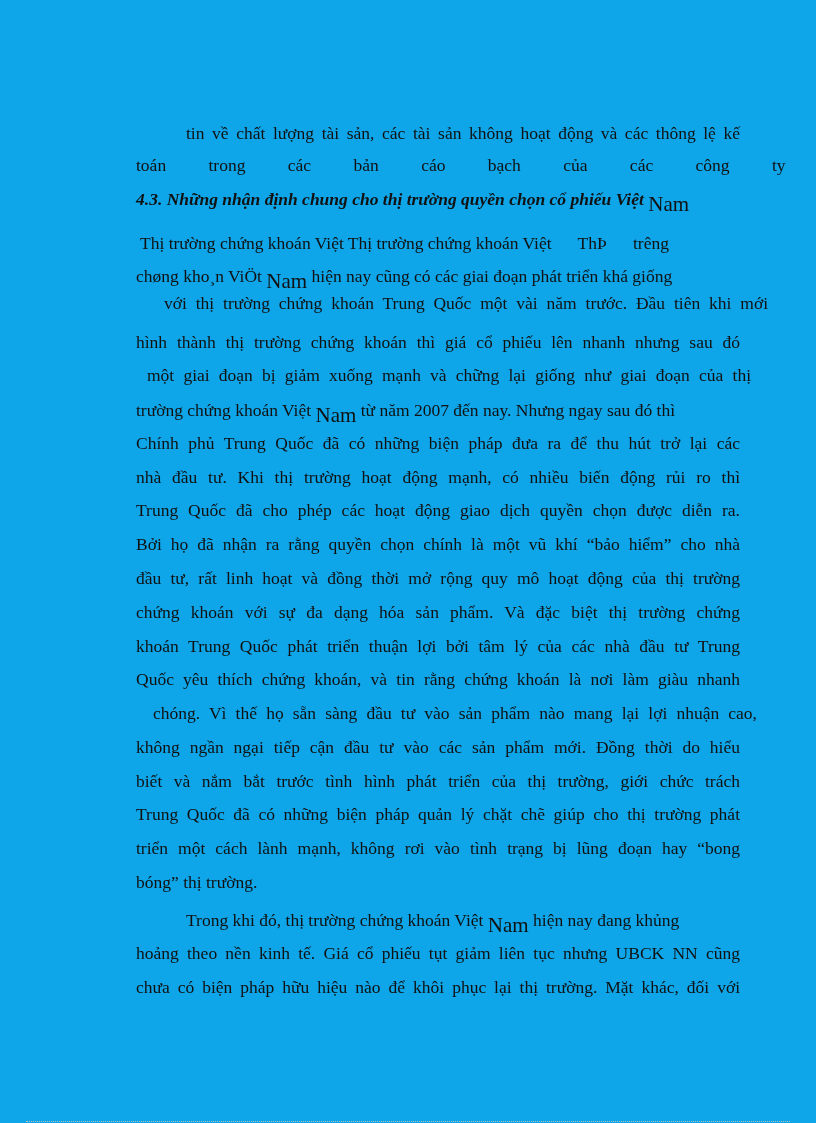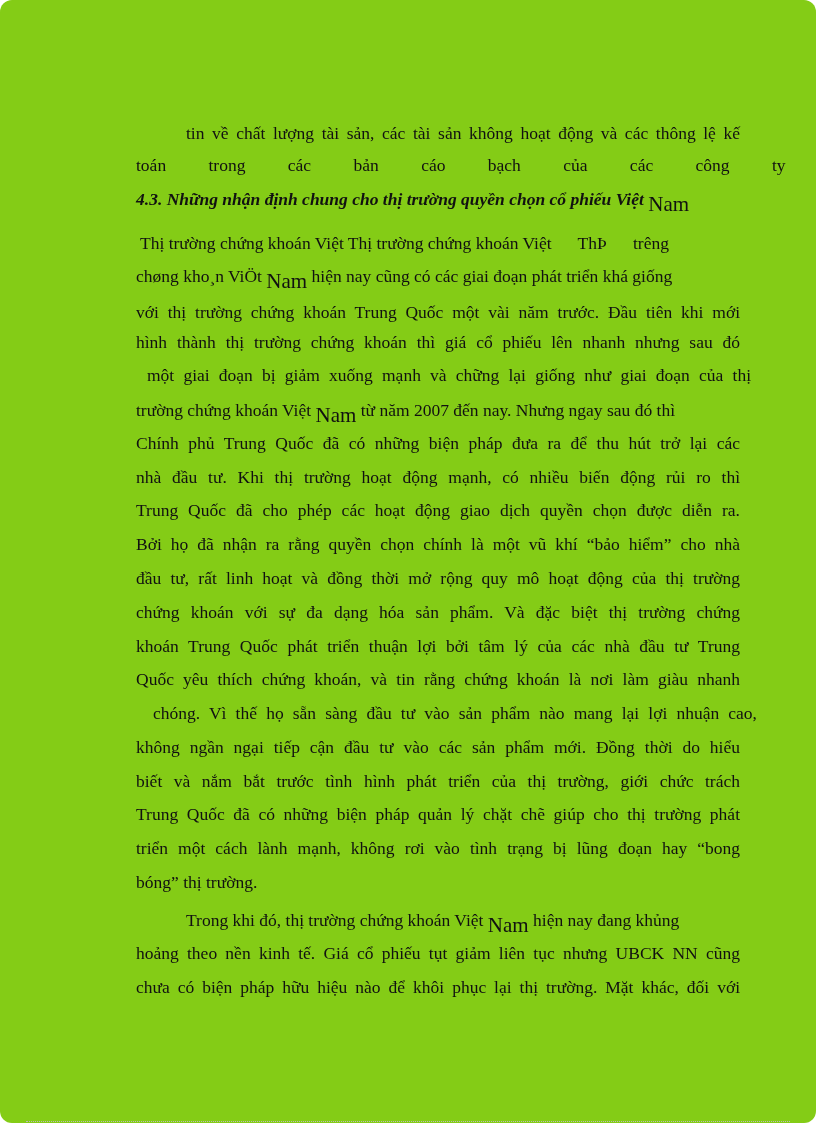--- a/index.html
+++ b/index.html
@@ -1,21 +1,20 @@
 <!DOCTYPE html>
 <html><head>
   <meta charset="utf-8">
   <style>
     html, body { margin: 0; padding: 0; background: #ffffff; }
     body { width: 816px; height: 1123px; position: relative; overflow: hidden; }
     .page {
       position: absolute; left: 0; top: 0; width: 816px; height: 1123px;
-      background: #84cc16; color: #111111;
+      background: #0ea5e9; color: #111111;
       font-family: "Liberation Serif", "DejaVu Serif", serif;
-      border-radius: 12px;
     }
     .line {
       position: absolute; left: 136px; width: 604px;
       font-size: 17.5px; line-height: 22px; white-space: nowrap;
       text-align: justify; text-align-last: justify;
     }
     .line.last { text-align-last: left; }
     .line.indent { left: 186px; width: 554px; }
     .heading {
       position: absolute; left: 136px; width: 610px;
@@ -42,21 +41,21 @@
   </div>
 
   <div class="line" style="top:232px; left:140px; white-space:pre; text-align:left; text-align-last:left;">Thị trường chứng khoán Việt Thị trường chứng khoán Việt      ThÞ      trêng</div>
 
   <div class="line last" style="top:264px; text-align:left; text-align-last:left;">
     <span>chøng kho¸n ViÖt</span>
     <span class="sub">Nam</span>
     <span>hiện nay cũng có các giai đoạn phát triển khá giống</span>
   </div>
 
-  <div class="line" style="top:301px;">với thị trường chứng khoán Trung Quốc một vài năm trước. Đầu tiên khi mới</div>
+  <div class="line" style="top:292px;margin-left:28px;">với thị trường chứng khoán Trung Quốc một vài năm trước. Đầu tiên khi mới</div>
   <div class="line" style="top:331px;">hình thành thị trường chứng khoán thì giá cổ phiếu lên nhanh nhưng sau đó</div>
   <div class="line" style="top:364px;margin-left:11px;">một giai đoạn bị giảm xuống mạnh và chững lại giống như giai đoạn của thị</div>
 
   <div class="line last" style="top:398px; text-align:left; text-align-last:left;">
     <span>trường chứng khoán Việt</span>
     <span class="sub">Nam</span>
     <span>từ năm 2007 đến nay. Nhưng ngay sau đó thì</span>
   </div>
 
   <div class="line" style="top:432px;">Chính phủ Trung Quốc đã có những biện pháp đưa ra để thu hút trở lại các</div>

